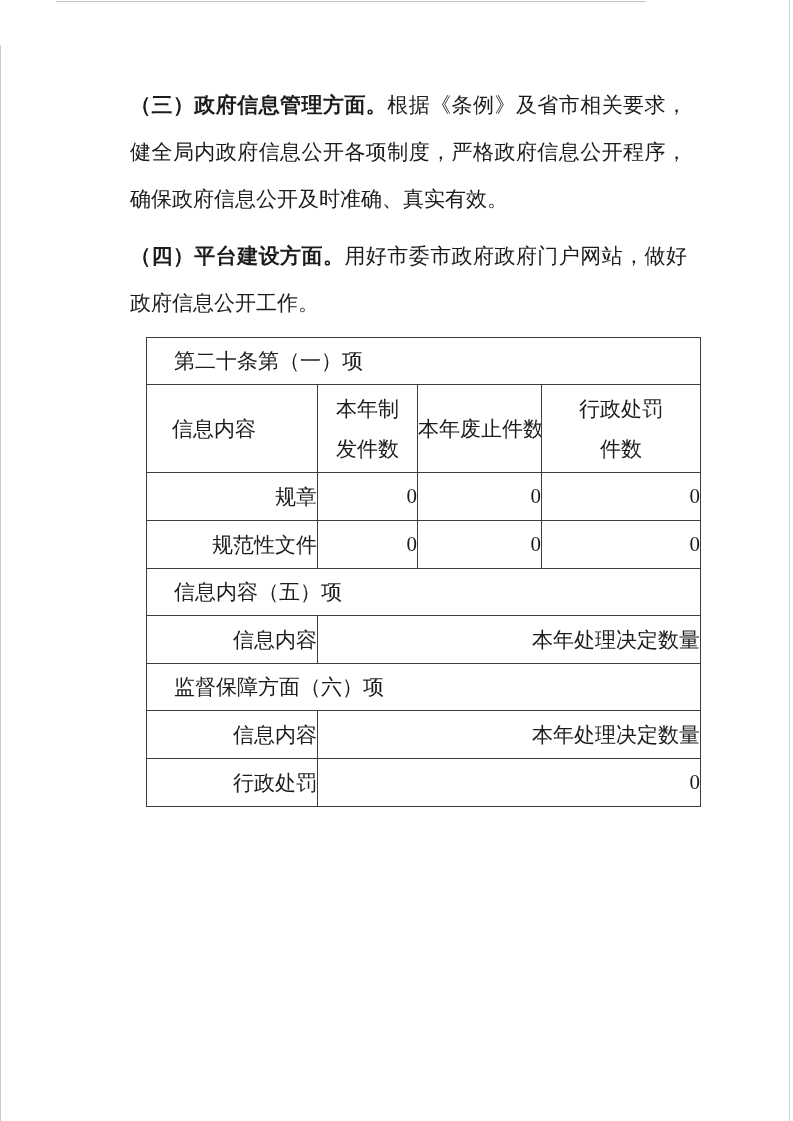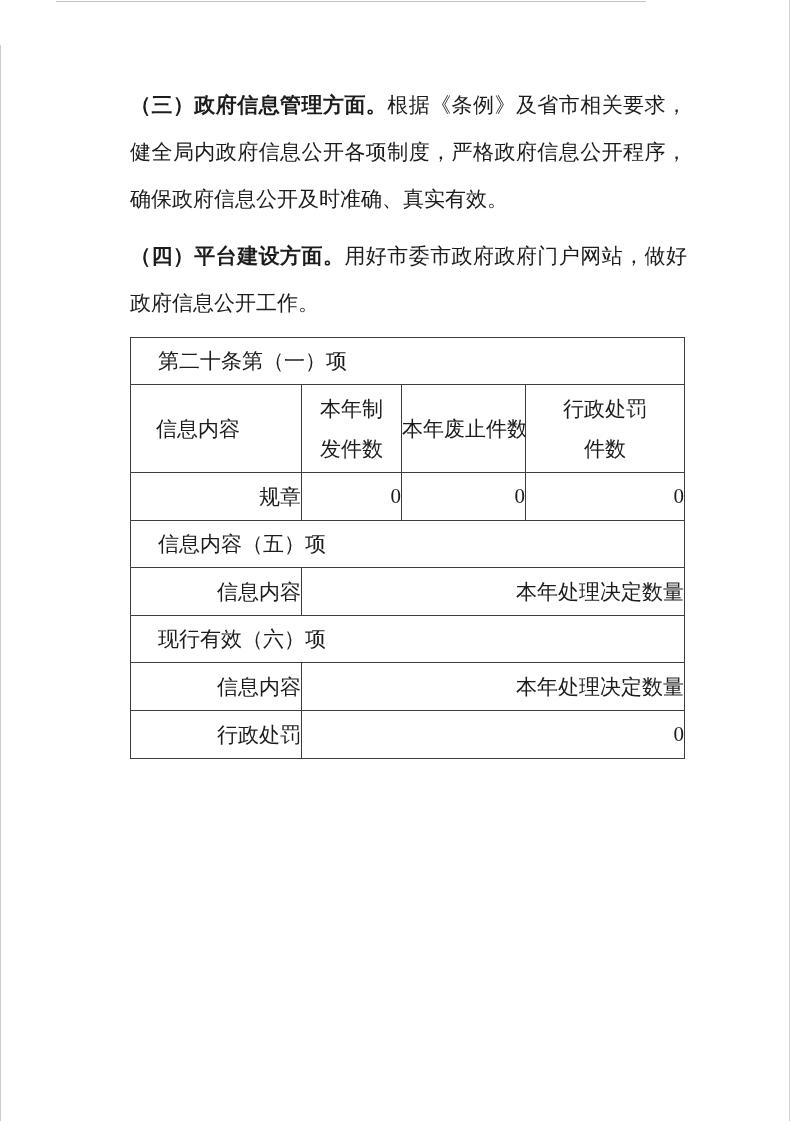--- a/index.html
+++ b/index.html
@@ -34,20 +34,21 @@
     text-align: justify;
     text-justify: inter-ideograph;
   }
   .para .lead { font-weight: bold; }
 
   table.report {
     border-collapse: collapse;
     table-layout: fixed;
     width: 554px;
     margin-top: 0;
+    margin-left: 16px;
   }
   table.report td {
     border: 1px solid #3d3d3d;
     font-size: 21px;
     vertical-align: middle;
     padding: 0;
     overflow: hidden;
     text-align: right;
   }
   tr.section-row td {
@@ -104,31 +105,37 @@
       <td>本年废止件数</td>
       <td>行政处罚
 件数</td>
     </tr>
     <tr class="data-row">
       <td class="label-cell">规章</td>
       <td class="num-cell">0</td>
       <td class="num-cell">0</td>
       <td class="num-cell">0</td>
     </tr>
+    <tr class="data-row">
+      <td class="label-cell">规范性文件</td>
+      <td class="num-cell">0</td>
+      <td class="num-cell">0</td>
+      <td class="num-cell">0</td>
+    </tr>
 
     <tr class="section-row">
       <td colspan="4">信息内容（五）项</td>
     </tr>
     <tr class="data-row">
       <td class="label-cell">信息内容</td>
       <td colspan="3" class="value-cell">本年处理决定数量</td>
     </tr>
 
     <tr class="section-row">
-      <td colspan="4">现行有效（六）项</td>
+      <td colspan="4">监督保障方面（六）项</td>
     </tr>
     <tr class="data-row">
       <td class="label-cell">信息内容</td>
       <td colspan="3" class="value-cell">本年处理决定数量</td>
     </tr>
     <tr class="data-row">
       <td class="label-cell">行政处罚</td>
       <td colspan="3" class="value-cell">0</td>
     </tr>
   </tbody>

